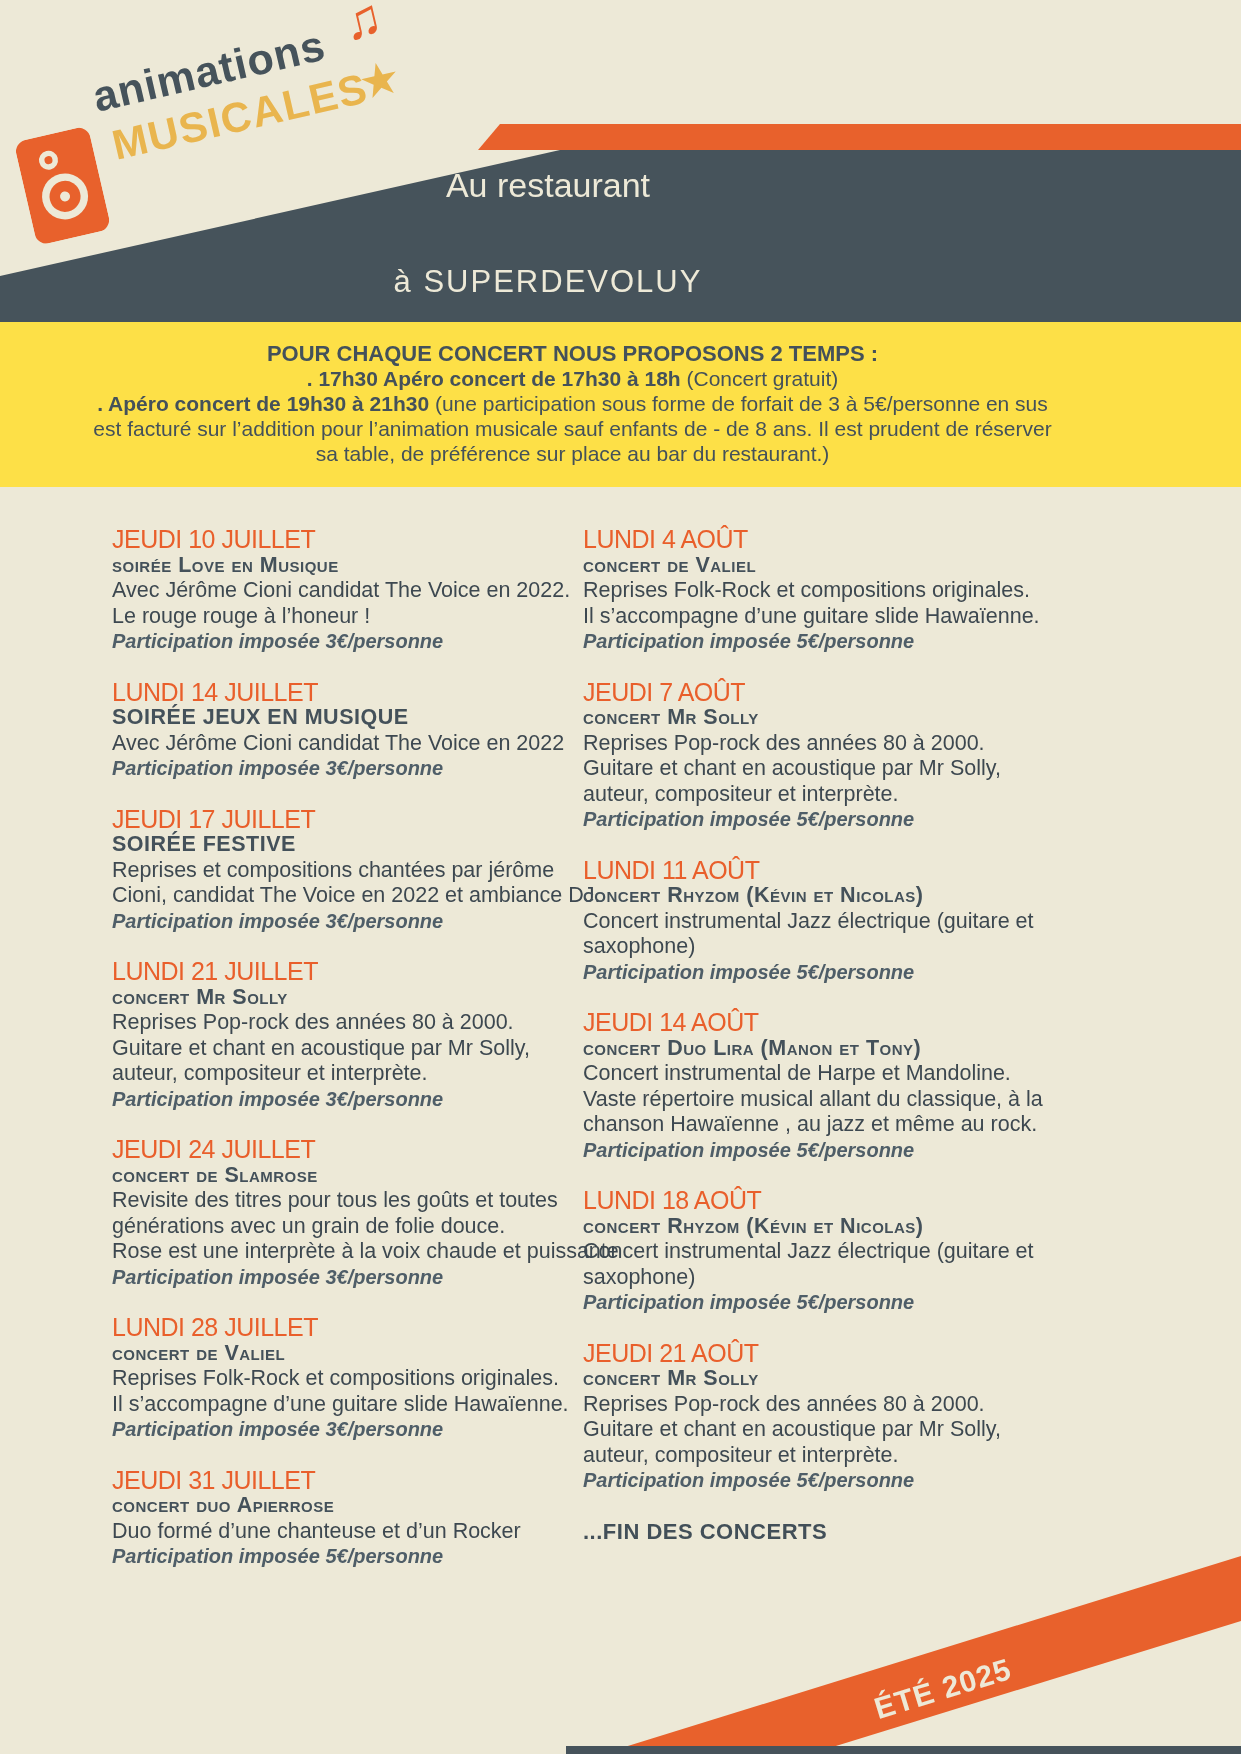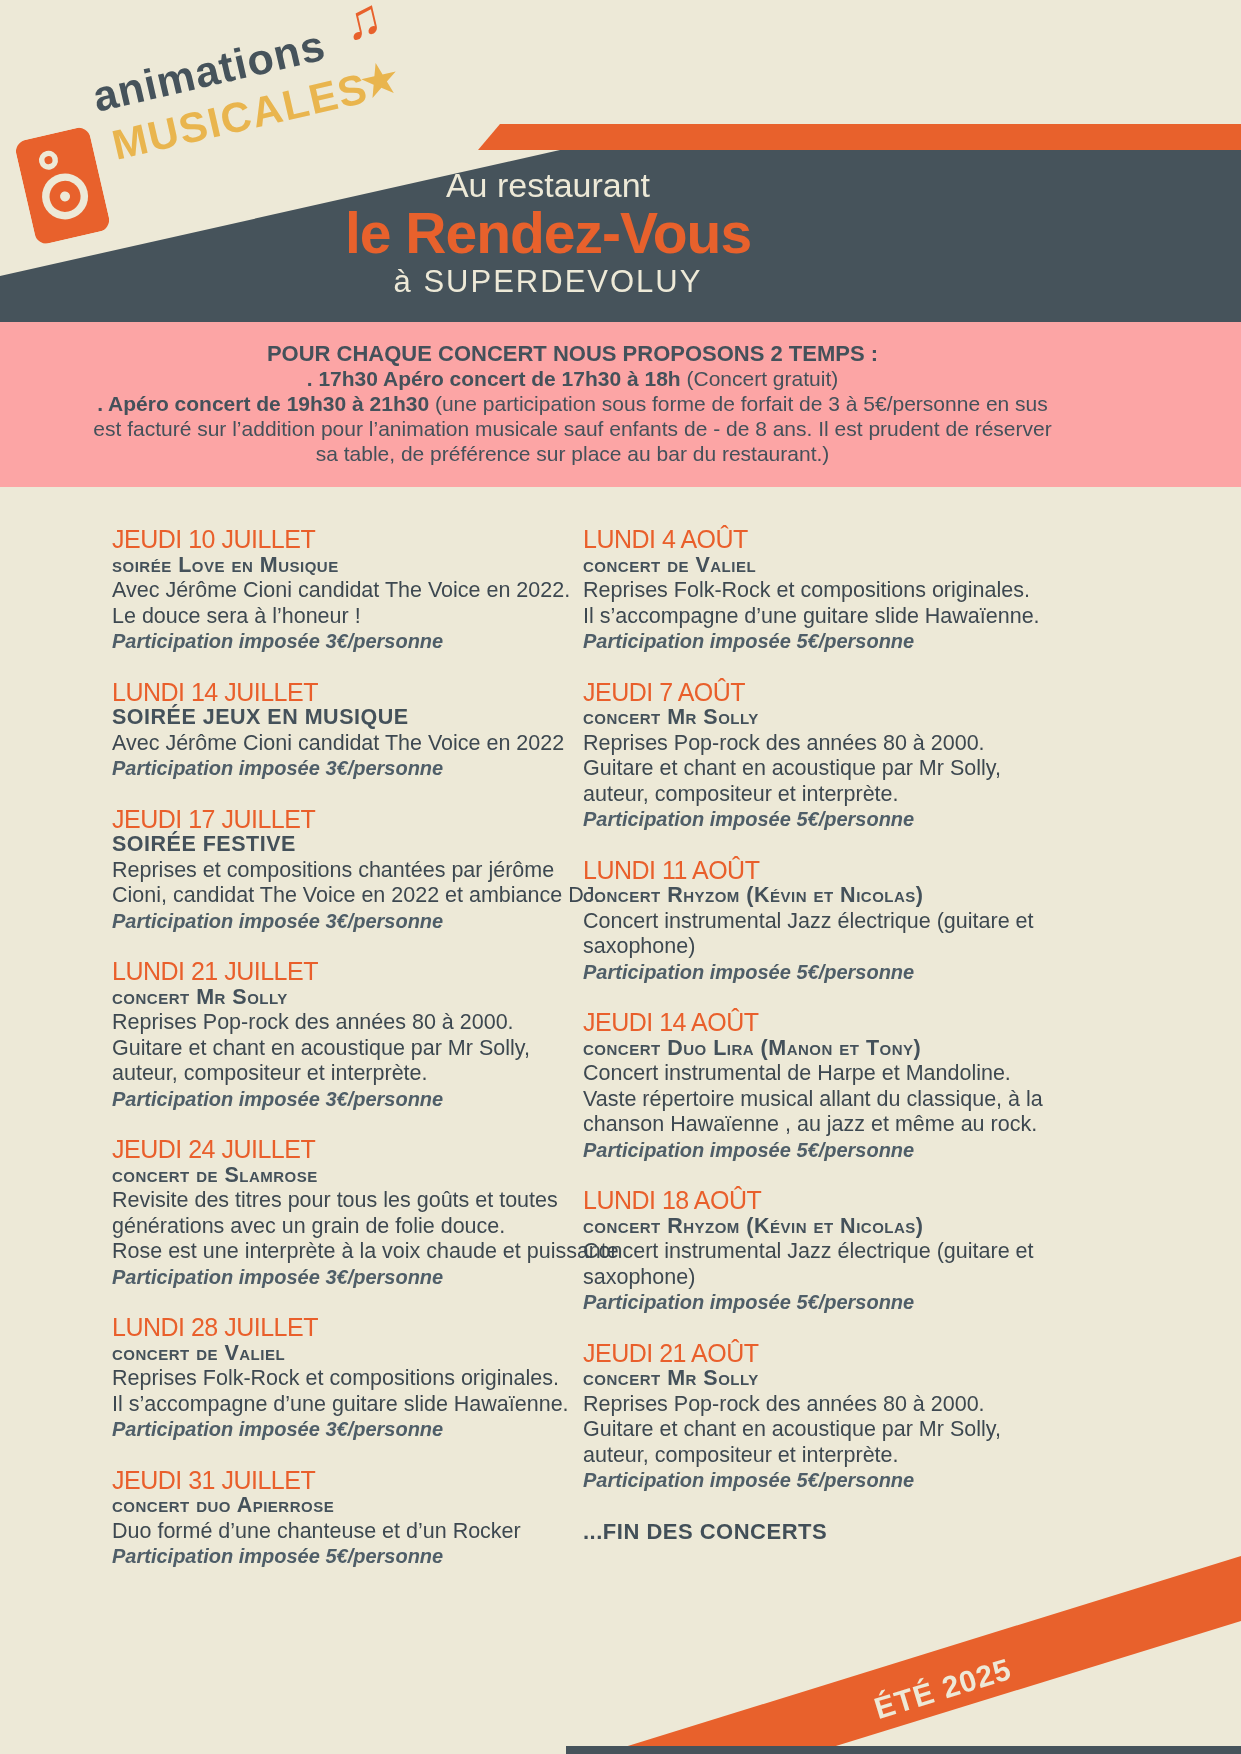--- a/index.html
+++ b/index.html
@@ -24,21 +24,21 @@
   
   .pretitle{position:absolute;left:548px;top:166px;transform:translateX(-50%);
         font-size:34px;color:#EDE9D7;white-space:nowrap;}
   .bigtitle{position:absolute;left:548px;top:200px;transform:translateX(-50%);
         font-size:57px;font-weight:800;color:#E8612C;white-space:nowrap;letter-spacing:-1px;}
   .location{position:absolute;left:548px;top:264px;transform:translateX(-50%);
         font-size:31px;color:#EDE9D7;letter-spacing:2px;white-space:nowrap;}
 
   
   .info-band{position:absolute;left:0;top:322px;width:1241px;height:165px;
-        background:#fca5a5;box-sizing:border-box;padding:19px 96px 0 0;
+        background:#fde047;box-sizing:border-box;padding:19px 96px 0 0;
         text-align:center;color:#44515A;}
   .info-line{font-size:21px;line-height:25px;white-space:nowrap;}
   .info-line:first-child{font-size:22px;}
   .info-line .b{font-weight:800;}
 
   
   .col{position:absolute;top:527px;}
   .col-left{left:112px;width:485px;}
   .col-right{left:583px;width:500px;}
   .entry{margin-bottom:25px;}
@@ -75,37 +75,36 @@
       <circle cx="38" cy="64" r="15.5" fill="#E8612C"></circle>
       <circle cx="38" cy="64" r="5" fill="#EDE9D7"></circle>
     </svg>
     <div class="logo-animations">animations</div>
     <div class="note-icon">♫</div>
     <div class="logo-musicales">MUSICALES</div>
     <div class="star-icon">★</div>
   </div>
 
   <div class="pretitle">Au restaurant</div>
-  <div class="bigtitle">le Rendez-Vous</div>
   <div class="location">à SUPERDEVOLUY</div>
 
   <div class="info-band">
       <div class="info-line"><span class="b">POUR CHAQUE CONCERT NOUS PROPOSONS 2 TEMPS :</span></div>
       <div class="info-line"><span class="b">. 17h30 Apéro concert de 17h30 à 18h </span><span>(Concert gratuit)</span></div>
       <div class="info-line"><span class="b">. Apéro concert de 19h30 à 21h30 </span><span>(une participation sous forme de forfait de 3 à 5€/personne en sus</span></div>
       <div class="info-line"><span>est facturé sur l’addition pour l’animation musicale sauf enfants de - de 8 ans.  Il est prudent de réserver</span></div>
       <div class="info-line"><span>sa table, de préférence sur place au bar du restaurant.)</span></div>
     </div>
 
   <div class="col col-left">
       <div class="entry">
         <div class="entry-date">JEUDI 10 JUILLET</div>
         <div class="entry-title">soirée Love en Musique</div>
         <div class="entry-line">Avec Jérôme Cioni candidat The Voice en 2022.</div>
-        <div class="entry-line">Le douce sera à l’honeur !</div>
+        <div class="entry-line">Le rouge rouge à l’honeur !</div>
         <div class="entry-part">Participation imposée 3€/personne</div>
       </div>
       <div class="entry">
         <div class="entry-date">LUNDI 14 JUILLET</div>
         <div class="entry-title">SOIRÉE JEUX EN MUSIQUE</div>
         <div class="entry-line">Avec Jérôme Cioni candidat The Voice en 2022</div>
         <div class="entry-part">Participation imposée 3€/personne</div>
       </div>
       <div class="entry">
         <div class="entry-date">JEUDI 17 JUILLET</div>

